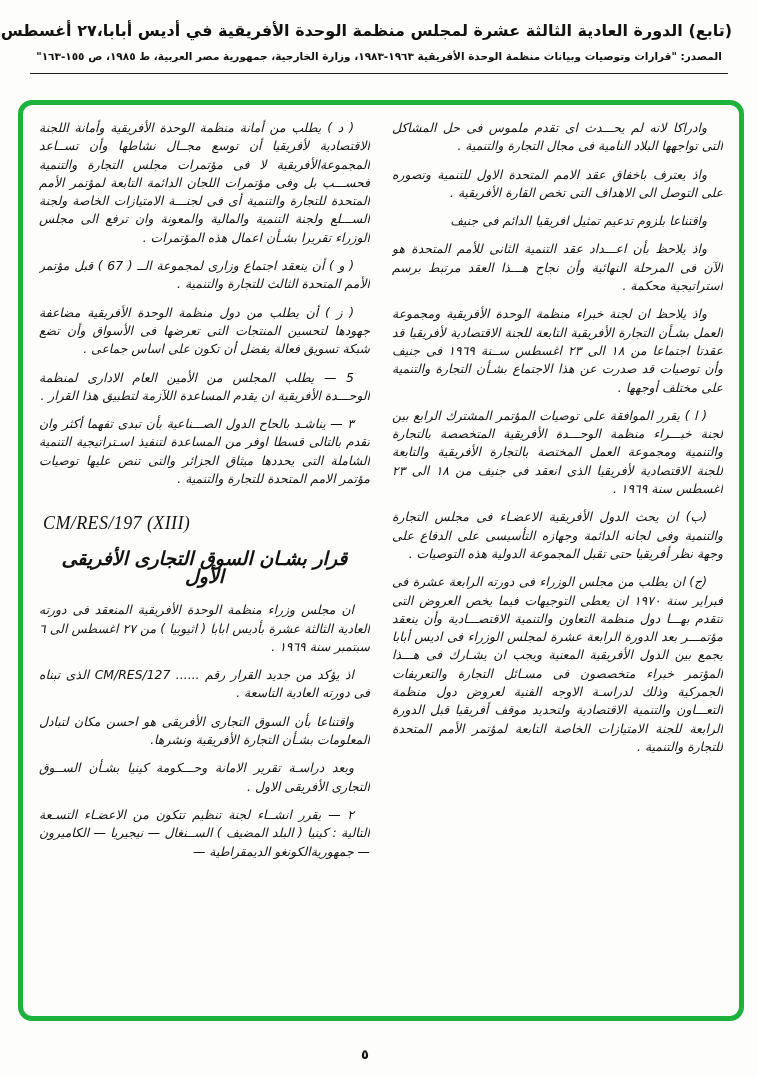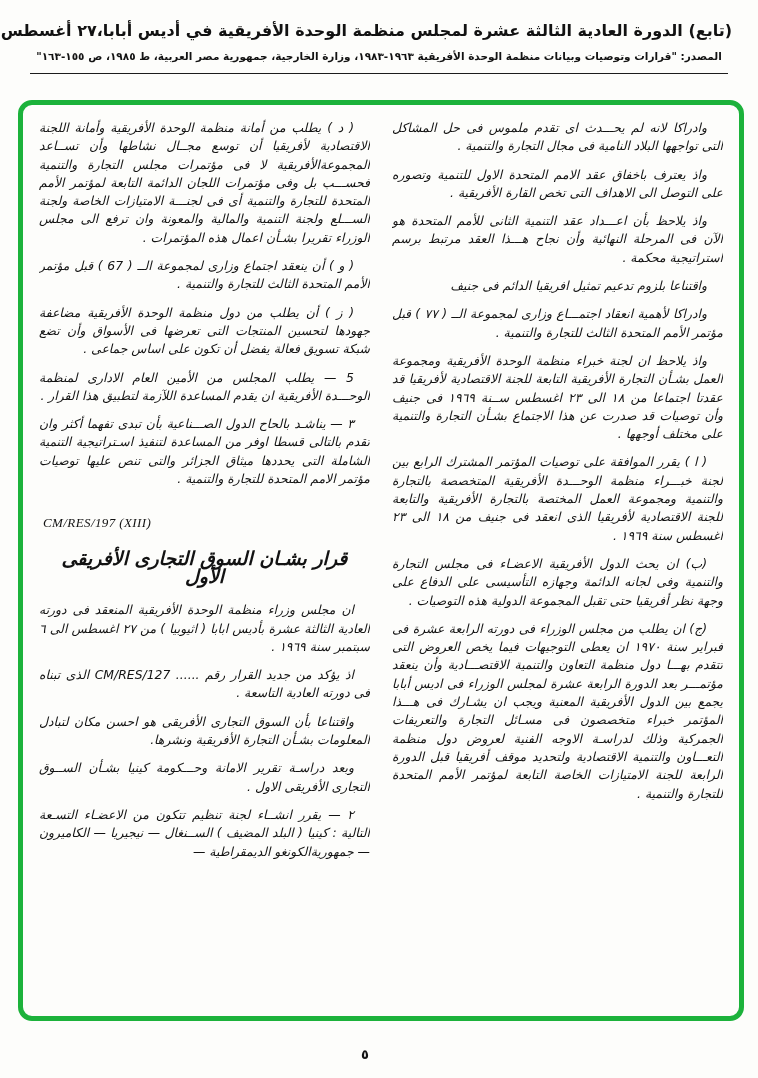--- a/index.html
+++ b/index.html
@@ -63,21 +63,21 @@
     overflow: hidden;
     font-style: italic;
   }
   .para { margin: 0 0 10px 0; text-indent: 16px; }
   .para:last-child { margin-bottom: 0; }
   
   .rescode {
     direction: ltr;
     text-align: left;
     font-family: "Liberation Serif", serif;
-    font-size: 13px;
+    font-size: 18px;
     letter-spacing: 0.4px;
     margin: 26px 0 16px 0;
     text-indent: 4px;
   }
   .restitle {
     font-size: 19px;
     font-weight: bold;
     text-align: center;
     margin: 0 0 16px 0;
     text-indent: 0;
@@ -102,23 +102,22 @@
     <div class="h-title">(تابع) الدورة العادية الثالثة عشرة لمجلس منظمة الوحدة الأفريقية في أديس أبابا،٢٧ أغسطس- ٦ سبتمبر ١٩٦٩</div>
     <div class="h-source">المصدر: "قرارات وتوصيات وبيانات منظمة الوحدة الأفريقية ١٩٦٣-١٩٨٣، وزارة الخارجية، جمهورية مصر العربية، ط ١٩٨٥، ص ١٥٥-١٦٣"</div>
     <hr class="h-rule">
   </div>
 
   <div class="green-box">
 
     <div class="col">
       <p class="para">وادراكا لانه لم يحـــدث اى تقدم ملموس فى حل المشاكل التى تواجهها البلاد النامية فى مجال التجارة والتنمية .</p>
       <p class="para">واذ يعترف باخفاق عقد الامم المتحدة الاول للتنمية وتصوره على التوصل الى الاهداف التى تخص القارة الأفريقية .</p>
+      <p class="para">واقتناعا بلزوم تدعيم تمثيل افريقيا الدائم فى جنيف</p>
       <p class="para">واذ يلاحظ بأن اعـــداد عقد التنمية الثانى للأمم المتحدة هو الآن فى المرحلة النهائية وأن نجاح هـــذا العقد مرتبط برسم استراتيجية محكمة .</p>
-      <p class="para">واقتناعا بلزوم تدعيم تمثيل افريقيا الدائم فى جنيف</p>
-      <p class="para">وادراكا لأهمية انعقاد اجتمـــاع وزارى لمجموعة الــ ( ٧٧ ) قبل مؤتمر الأمم المتحدة الثالث للتجارة والتنمية .</p>
       <p class="para">واذ يلاحظ ان لجنة خبراء منظمة الوحدة الأفريقية ومجموعة العمل بشـأن التجارة الأفريقية التابعة للجنة الاقتصادية لأفريقيا قد عقدتا اجتماعا من ١٨ الى ٢٣ اغسطس ســنة ١٩٦٩ فى جنيف وأن توصيات قد صدرت عن هذا الاجتماع بشـأن التجارة والتنمية على مختلف أوجهها .</p>
       <p class="para">( ا ) يقرر الموافقة على توصيات المؤتمر المشترك الرابع بين لجنة خبـــراء منظمة الوحـــدة الأفريقية المتخصصة بالتجارة والتنمية ومجموعة العمل المختصة بالتجارة الأفريقية والتابعة للجنة الاقتصادية لأفريقيا الذى انعقد فى جنيف من ١٨ الى ٢٣ اغسطس سنة ١٩٦٩ .</p>
       <p class="para">(ب) ان يحث الدول الأفريقية الاعضـاء فى مجلس التجارة والتنمية وفى لجانه الدائمة وجهازه التأسيسى على الدفاع على وجهة نظر أفريقيا حتى تقبل المجموعة الدولية هذه التوصيات .</p>
       <p class="para">(ج) ان يطلب من مجلس الوزراء فى دورته الرابعة عشرة فى فبراير سنة ١٩٧٠ ان يعطى التوجيهات فيما يخص العروض التى تتقدم بهـــا دول منظمة التعاون والتنمية الاقتصـــادية وأن ينعقد مؤتمـــر بعد الدورة الرابعة عشرة لمجلس الوزراء فى اديس أبابا يجمع بين الدول الأفريقية المعنية ويجب ان يشـارك فى هـــذا المؤتمر خبراء متخصصون فى مسـائل التجارة والتعريفات الجمركية وذلك لدراسـة الاوجه الفنية لعروض دول منظمة التعـــاون والتنمية الاقتصادية ولتحديد موقف أفريقيا قبل الدورة الرابعة للجنة الامتيازات الخاصة التابعة لمؤتمر الأمم المتحدة للتجارة والتنمية .</p>
     </div>
 
     <div class="col">
       <p class="para">( د ) يطلب من أمانة منظمة الوحدة الأفريقية وأمانة اللجنة الاقتصادية لأفريقيا أن توسع مجــال نشاطها وأن تســاعد المجموعةالأفريقية لا فى مؤتمرات مجلس التجارة والتنمية فحســـب بل وفى مؤتمرات اللجان الدائمة التابعة لمؤتمر الأمم المتحدة للتجارة والتنمية أى فى لجنـــة الامتيازات الخاصة ولجنة الســـلع ولجنة التنمية والمالية والمعونة وان ترفع الى مجلس الوزراء تقريرا بشـأن اعمال هذه المؤتمرات .</p>
       <p class="para">( و ) أن ينعقد اجتماع وزارى لمجموعة الــ ( 67 ) قبل مؤتمر الأمم المتحدة الثالث للتجارة والتنمية .</p>
       <p class="para">( ز ) أن يطلب من دول منظمة الوحدة الأفريقية مضاعفة جهودها لتحسين المنتجات التى تعرضها فى الأسواق وأن تضع شبكة تسويق فعالة يفضل أن تكون على اساس جماعى .</p>

